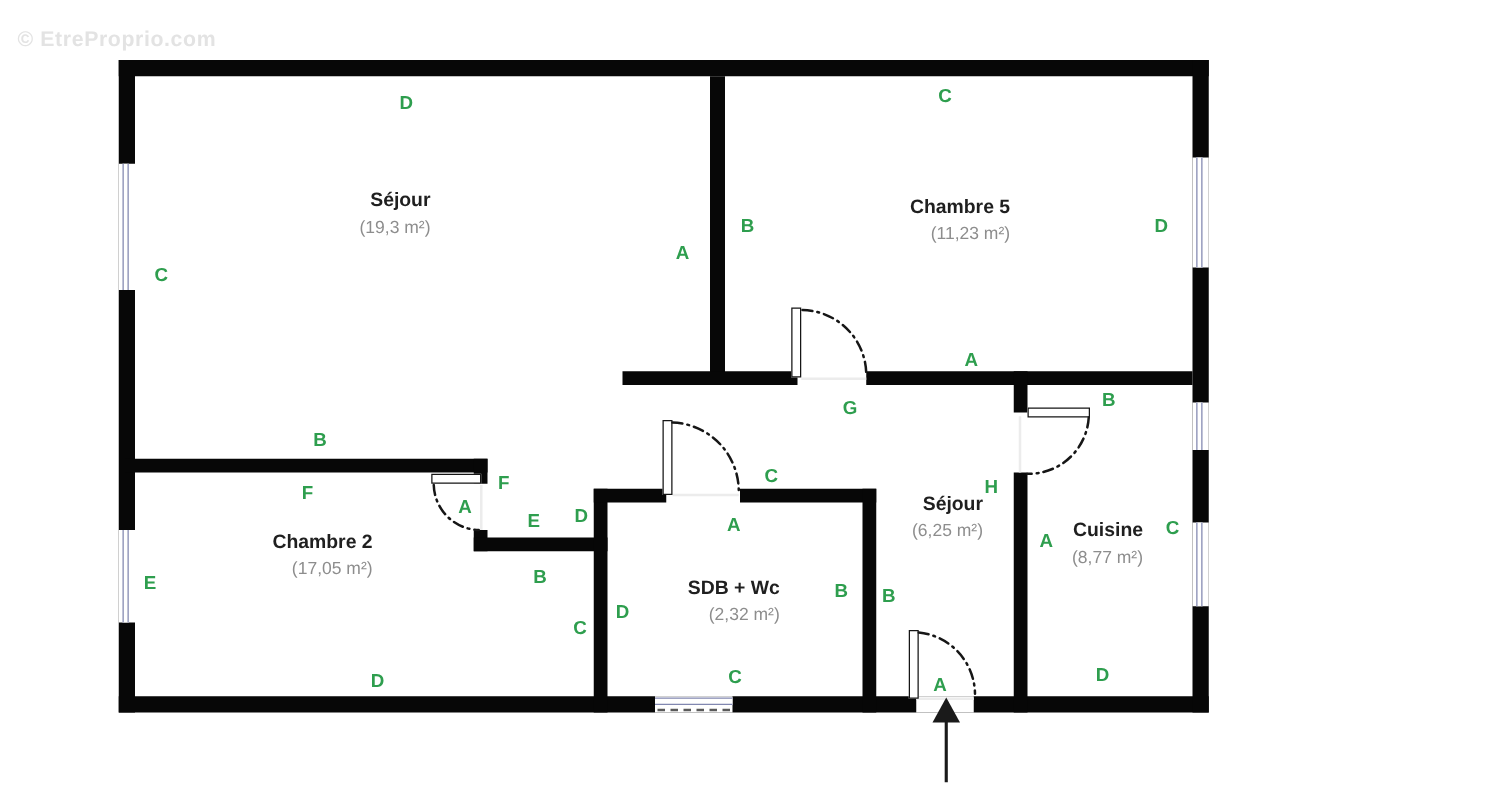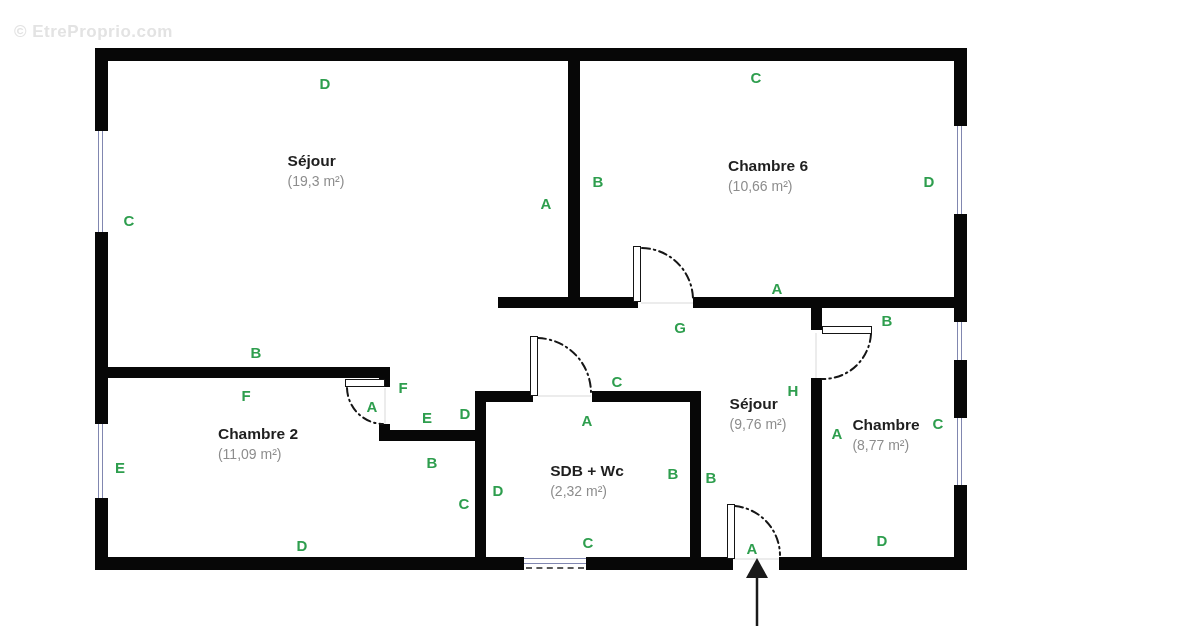--- a/index.html
+++ b/index.html
@@ -41,21 +41,21 @@
   .threshold{position:absolute;background:var(--threshold);}
   .leaf{
     position:absolute;background:#fff;border:1.6px solid #151515;box-sizing:border-box;
   }
   .arcs{position:absolute;left:0;top:0;pointer-events:none;}
   .letter{
     position:absolute;transform:translate(-50%,-50%);
     font-size:15px;font-weight:700;color:var(--label-green);line-height:1;
   }
   .room-label{
-    position:absolute;transform:translate(-50%,-50%);text-align:left;white-space:nowrap;
+    position:absolute;transform:translate(-50%,-50%);text-align:right;white-space:nowrap;
   }
   .room-label .name{font-size:15.5px;font-weight:700;color:var(--room-name);line-height:21px;}
   .room-label .area{font-size:14px;font-weight:400;color:var(--room-area);line-height:21px;}
 </style>
 </head>
 <body>
 
 <div class="plan">
 
   <div class="watermark">© EtreProprio.com</div>
@@ -158,34 +158,34 @@
       <div class="letter" style="left: 588px; top: 542px;">C</div>
       <div class="letter" style="left: 752px; top: 548px;">A</div>
       <div class="letter" style="left: 882px; top: 540px;">D</div>
     </div>
   <div>
       <div class="room-label" style="left: 316px; top: 171px;">
         <div class="name">Séjour</div>
         <div class="area">(19,3 m²)</div>
       </div>
       <div class="room-label" style="left: 768px; top: 176px;">
-        <div class="name">Chambre 6</div>
-        <div class="area">(10,66 m²)</div>
+        <div class="name">Chambre 5</div>
+        <div class="area">(11,23 m²)</div>
       </div>
       <div class="room-label" style="left: 258px; top: 444px;">
         <div class="name">Chambre 2</div>
-        <div class="area">(11,09 m²)</div>
+        <div class="area">(17,05 m²)</div>
       </div>
       <div class="room-label" style="left: 587px; top: 481px;">
         <div class="name">SDB + Wc</div>
         <div class="area">(2,32 m²)</div>
       </div>
       <div class="room-label" style="left: 758px; top: 414px;">
         <div class="name">Séjour</div>
-        <div class="area">(9,76 m²)</div>
+        <div class="area">(6,25 m²)</div>
       </div>
       <div class="room-label" style="left: 886px; top: 435px;">
-        <div class="name">Chambre</div>
+        <div class="name">Cuisine</div>
         <div class="area">(8,77 m²)</div>
       </div>
     </div>
 
 </div>
 
 </body></html>

